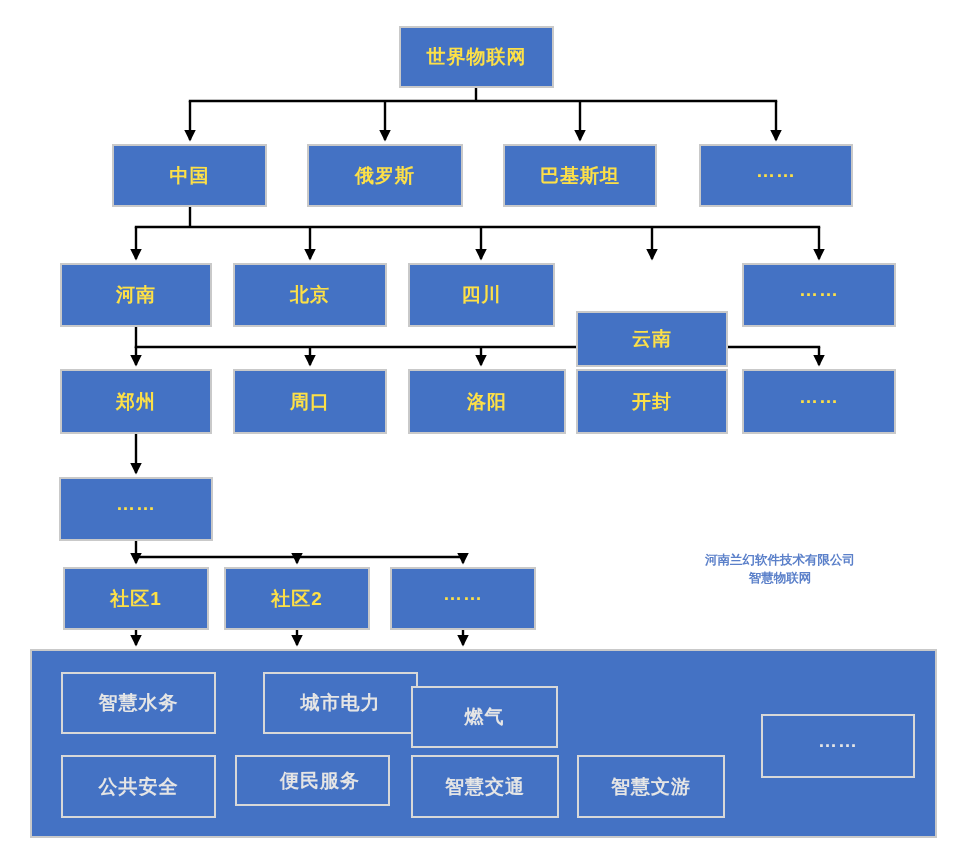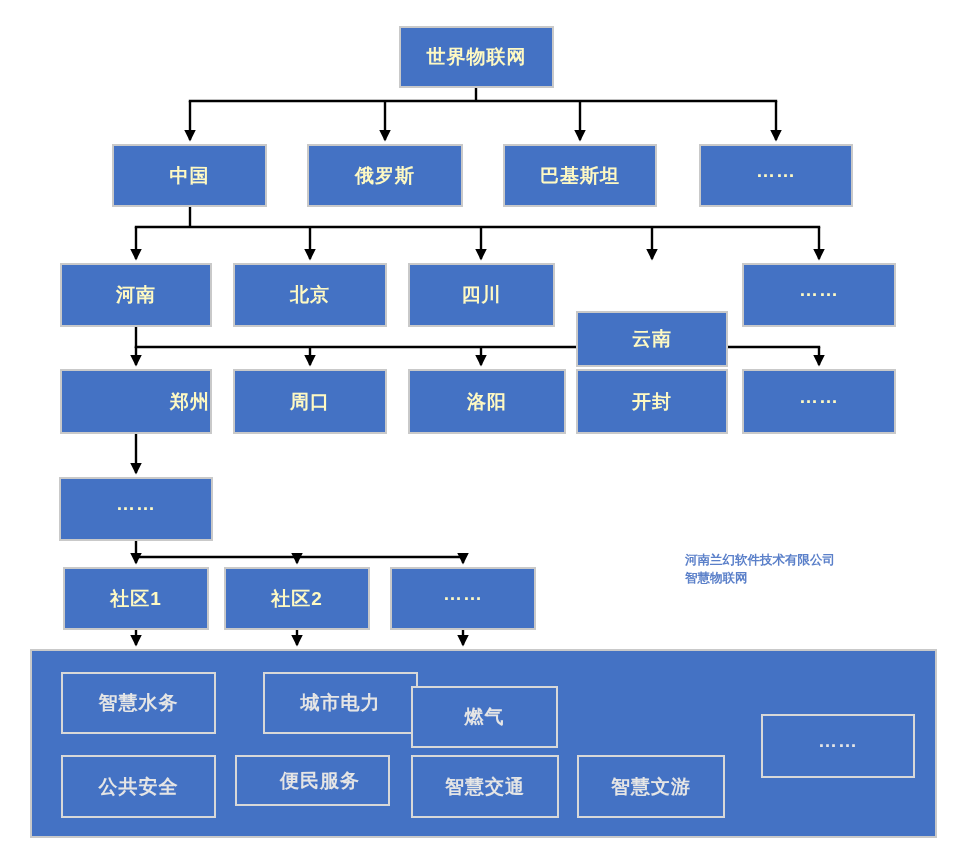--- a/index.html
+++ b/index.html
@@ -8,21 +8,21 @@
     width:957px;height:864px;
     font-family:"Liberation Sans","DejaVu Sans",sans-serif;
     overflow:hidden;
   }
   #connector-layer{position:absolute;left:0;top:0;width:957px;height:864px;pointer-events:none;}
   .node{
     position:absolute;
     background:#4472c4;
     border:2px solid #c9c9c9;
     box-sizing:border-box;
-    color:#fef9c3;
+    color:#fde047;
     font-weight:bold;
     font-size:19px;
     display:flex;align-items:center;justify-content:center;
     letter-spacing:1px;
     text-align:center;
   }
   .node.ell .node-label{transform:translateY(-5px);}
   #services-container{
     position:absolute;left:30px;top:649px;width:907px;height:189px;
     background:#4472c4;
@@ -40,20 +40,21 @@
     display:flex;align-items:center;justify-content:center;
     letter-spacing:1px;
   }
   .svc.ell .node-label{transform:translateY(-5px);}
   #watermark{
     position:absolute;left:685px;top:551px;width:190px;
     color:#4a73c4;
     font-weight:bold;
     font-size:12.5px;
     line-height:1.45;
+    text-align:center;
     opacity:0.9;
   }
 </style>
 </head>
 <body>
 
 <svg id="connector-layer" width="957" height="864" xmlns="http://www.w3.org/2000/svg">
   <defs>
     <marker id="arw" markerWidth="13" markerHeight="13" refX="10.5" refY="6" orient="auto" markerUnits="userSpaceOnUse">
       <path d="M0,0 L12,6 L0,12 Z" fill="#000000"></path>
@@ -124,21 +125,21 @@
 <div class="node" style="left:408px;top:263px;width:147px;height:64px;">
   <span class="node-label">四川</span>
 </div>
 <div class="node" style="left:576px;top:263px;width:152px;height:56px;margin-top:48px;">
   <span class="node-label">云南</span>
 </div>
 <div class="node ell" style="left:742px;top:263px;width:154px;height:64px;">
   <span class="node-label">……</span>
 </div>
 
-<div class="node" style="left:60px;top:369px;width:152px;height:65px;justify-content:flex-end;">
+<div class="node" style="left:60px;top:369px;width:152px;height:65px;">
   <span class="node-label">郑州</span>
 </div>
 <div class="node" style="left:233px;top:369px;width:154px;height:65px;">
   <span class="node-label">周口</span>
 </div>
 <div class="node" style="left:408px;top:369px;width:158px;height:65px;">
   <span class="node-label">洛阳</span>
 </div>
 <div class="node" style="left:576px;top:369px;width:152px;height:65px;">
   <span class="node-label">开封</span>

